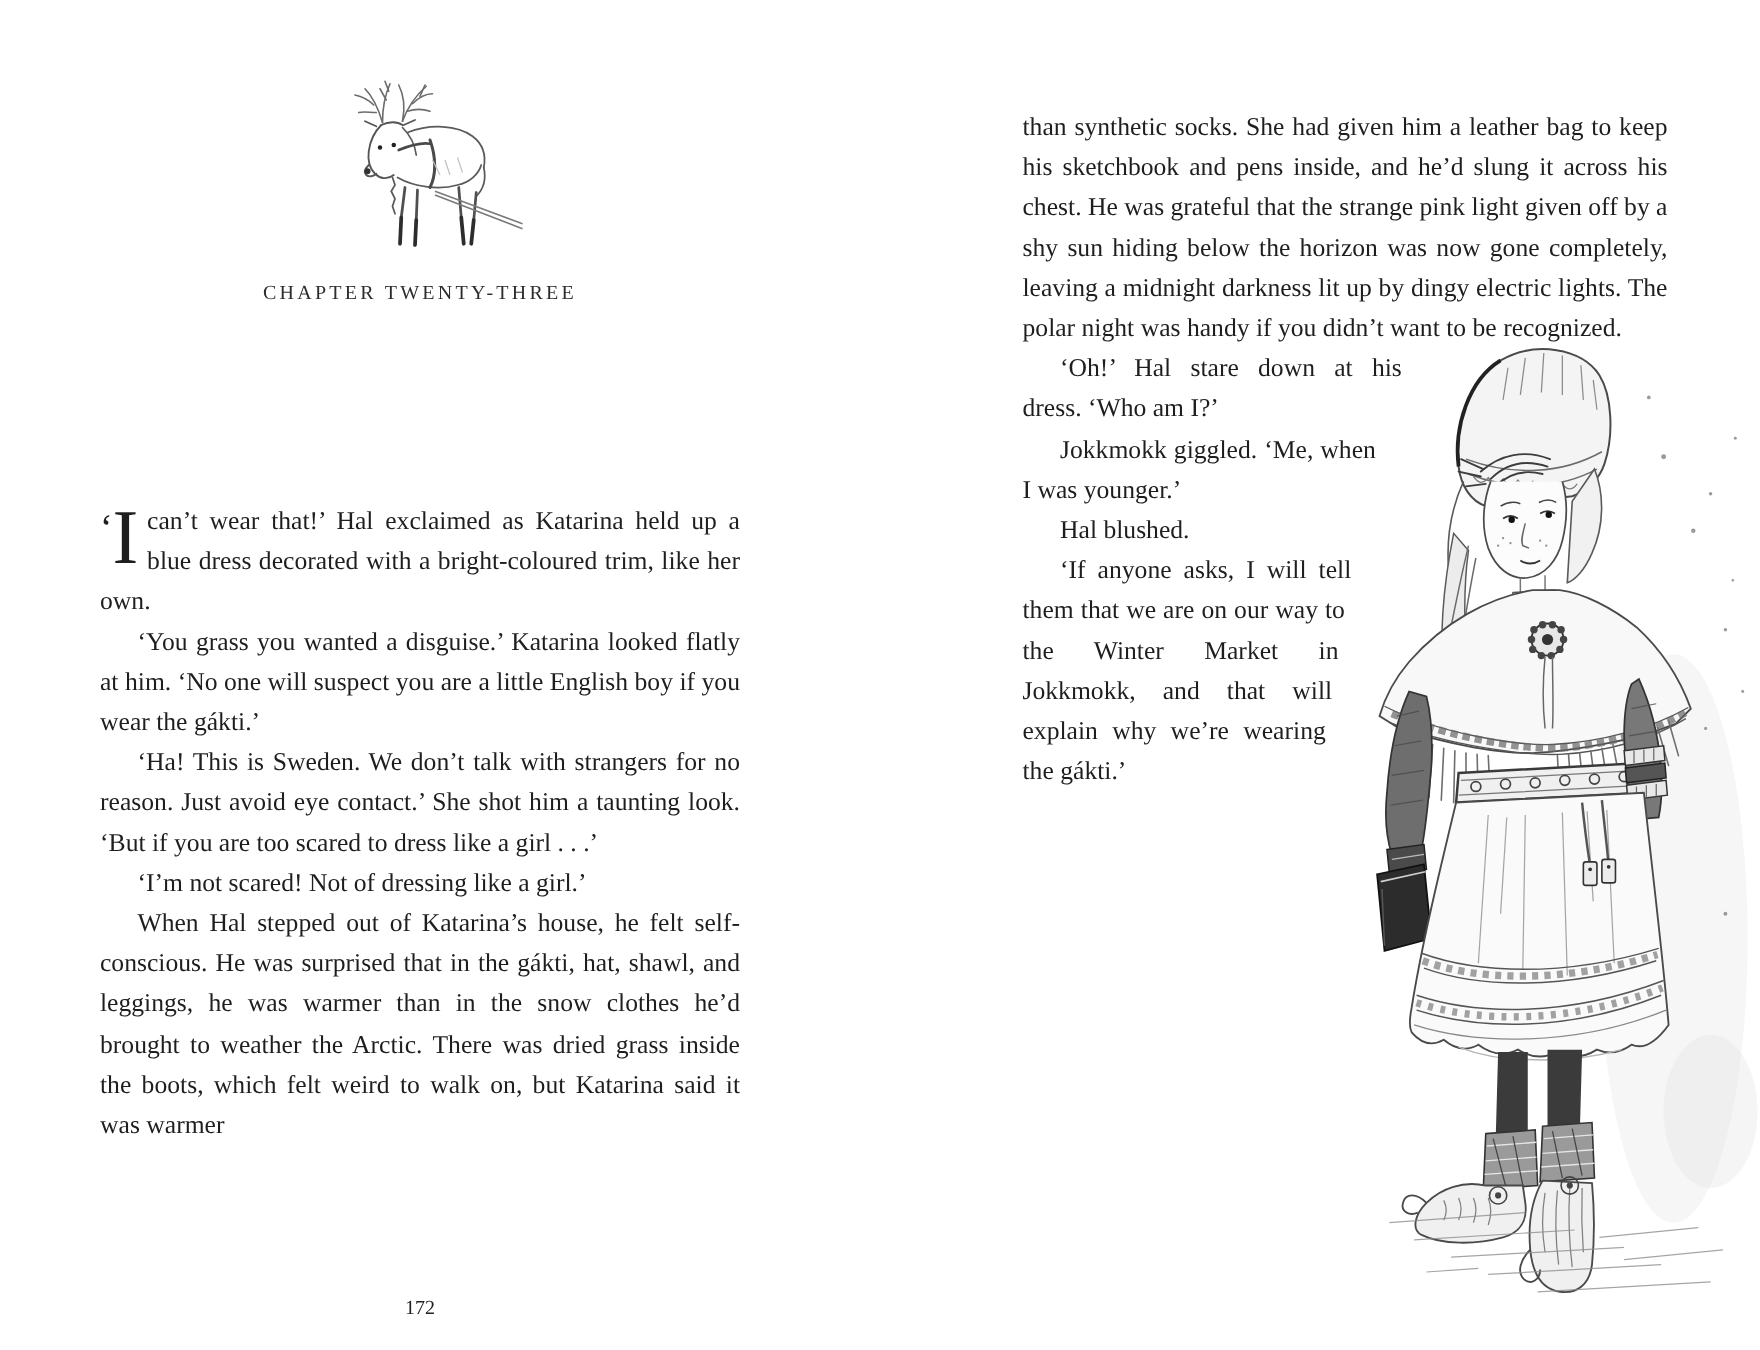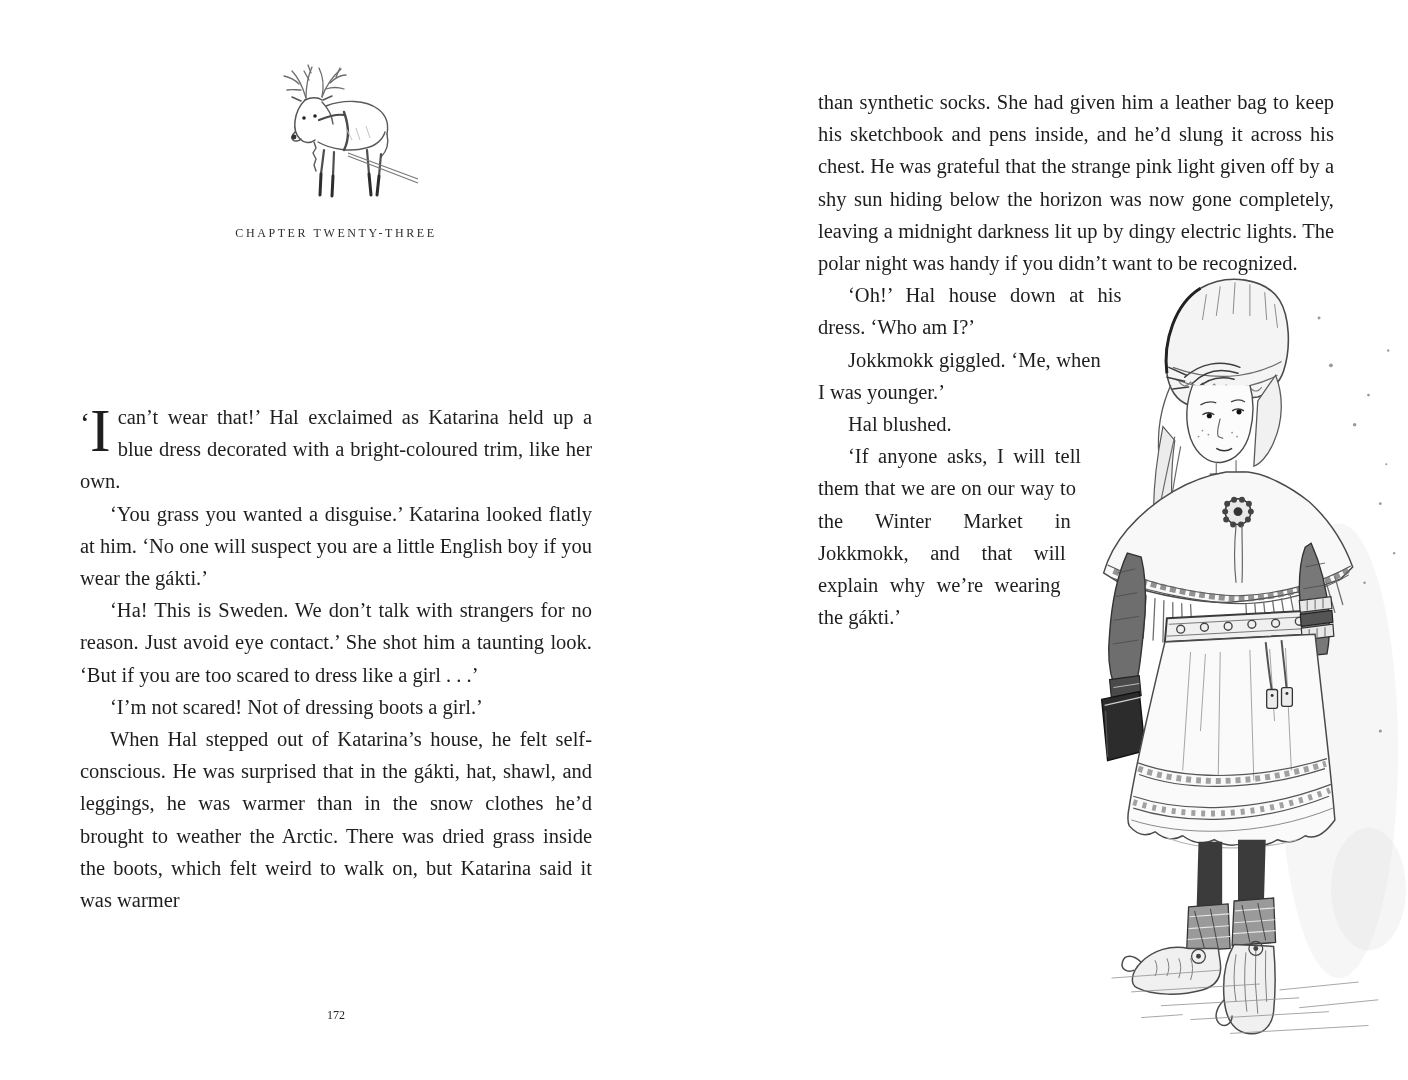--- a/index.html
+++ b/index.html
@@ -8,21 +8,21 @@
     background:#ffffff;color:#1f1f1f;
     font-family:"Liberation Serif", serif;
   }
   .page{position:absolute;top:0;height:932px;}
   .page-left{left:80px;width:512px;}
   .page-right{left:818px;width:516px;}
 
   .chapter-art{position:absolute;top:62px;left:0;width:100%;text-align:center;}
   .chapter-label{
     position:absolute;top:226px;left:0;width:100%;text-align:center;
-    font-size:12px;letter-spacing:2.6px;color:#2d2d2d;
+    font-size:16px;letter-spacing:2.6px;color:#2d2d2d;
   }
   .chapter-title{
     position:absolute;top:254px;left:-30px;width:572px;text-align:center;
     font-family:"Liberation Sans", sans-serif;
     font-size:37px;font-weight:800;letter-spacing:9px;word-spacing:8px;color:#262626;
   }
 
   .body-text{
     font-size:20.5px;line-height:32.2px;text-align:justify;
     color:#1e1e1e;
@@ -30,22 +30,22 @@
   .body-left{position:absolute;top:401px;left:0;width:512px;}
   .body-right{position:absolute;top:86px;left:0;width:516px;}
   .body-text p{margin:0;}
   p.indent{text-indent:30px;}
 
   .dropcap-wrap{float:left;margin:3px 7px 0 0;}
   .dc-quote{font-size:30px;line-height:1;vertical-align:18px;}
   .dropcap{font-size:62px;line-height:52px;font-weight:500;}
 
   .page-num{
-    position:absolute;top:1008px;left:0;width:100%;text-align:center;
-    font-size:12px;color:#222;
+    position:absolute;top:1038px;left:0;width:100%;text-align:center;
+    font-size:16px;color:#222;
   }
 
   .illu-spacer{
     float:right;width:330px;height:945px;
     shape-outside: polygon(330px 0px, 330px 945px, 14px 945px, 20px 800px, 40px 620px, 86px 330px, 110px 240px, 133px 195px, 330px 195px);
   }
 
   .girl-illu{position:absolute;left:1072px;top:252px;width:336px;height:792px;pointer-events:none;}
   svg{display:inline-block;}
 </style>
@@ -119,32 +119,32 @@
       </g>
     </svg>
   </div>
 
   <div class="chapter-label">CHAPTER TWENTY-THREE</div>
 
   <div class="body-text body-left">
     <p class="para"><span class="dropcap-wrap"><span class="dc-quote">‘</span><span class="dropcap">I</span></span><span>can’t wear that!’ Hal exclaimed as Katarina held up a blue dress decorated with a bright-coloured trim, like her own.</span></p>
     <p class="para indent">‘You grass you wanted a disguise.’ Katarina looked flatly at him. ‘No one will suspect you are a little English boy if you wear the gákti.’</p>
     <p class="para indent">‘Ha! This is Sweden. We don’t talk with strangers for no reason. Just avoid eye contact.’ She shot him a taunting look. ‘But if you are too scared to dress like a girl . . .’</p>
-    <p class="para indent">‘I’m not scared! Not of dressing boots a girl.’</p>
+    <p class="para indent">‘I’m not scared! Not of dressing like a girl.’</p>
     <p class="para indent">When Hal stepped out of Katarina’s house, he felt self-conscious. He was surprised that in the gákti, hat, shawl, and leggings, he was warmer than in the snow clothes he’d brought to weather the Arctic. There was dried grass inside the boots, which felt weird to walk on, but Katarina said it was warmer</p>
   </div>
 
   <div class="page-num">172</div>
 </div>
 
 <div class="page page-right">
   <div class="body-text body-right">
     <div class="illu-spacer"></div>
     <p class="para">than synthetic socks. She had given him a leather bag to keep his sketchbook and pens inside, and he’d slung it across his chest. He was grateful that the strange pink light given off by a shy sun hiding below the horizon was now gone completely, leaving a midnight darkness lit up by dingy electric lights. The polar night was handy if you didn’t want to be recognized.</p>
-    <p class="para indent">‘Oh!’ Hal house down at his dress. ‘Who am I?’</p>
+    <p class="para indent">‘Oh!’ Hal stare down at his dress. ‘Who am I?’</p>
     <p class="para indent">Jokkmokk giggled. ‘Me, when I was younger.’</p>
     <p class="para indent">Hal blushed.</p>
     <p class="para indent">‘If anyone asks, I will tell them that we are on our way to the Winter Market in Jokkmokk, and that will explain why we’re wearing the gákti.’</p>
   </div>
 </div>
 
 <div class="girl-illu">
 <svg width="336" height="792" viewBox="0 0 340 792">
 
   <ellipse cx="270" cy="500" rx="60" ry="230" fill="#ebebeb" opacity="0.45"></ellipse>

